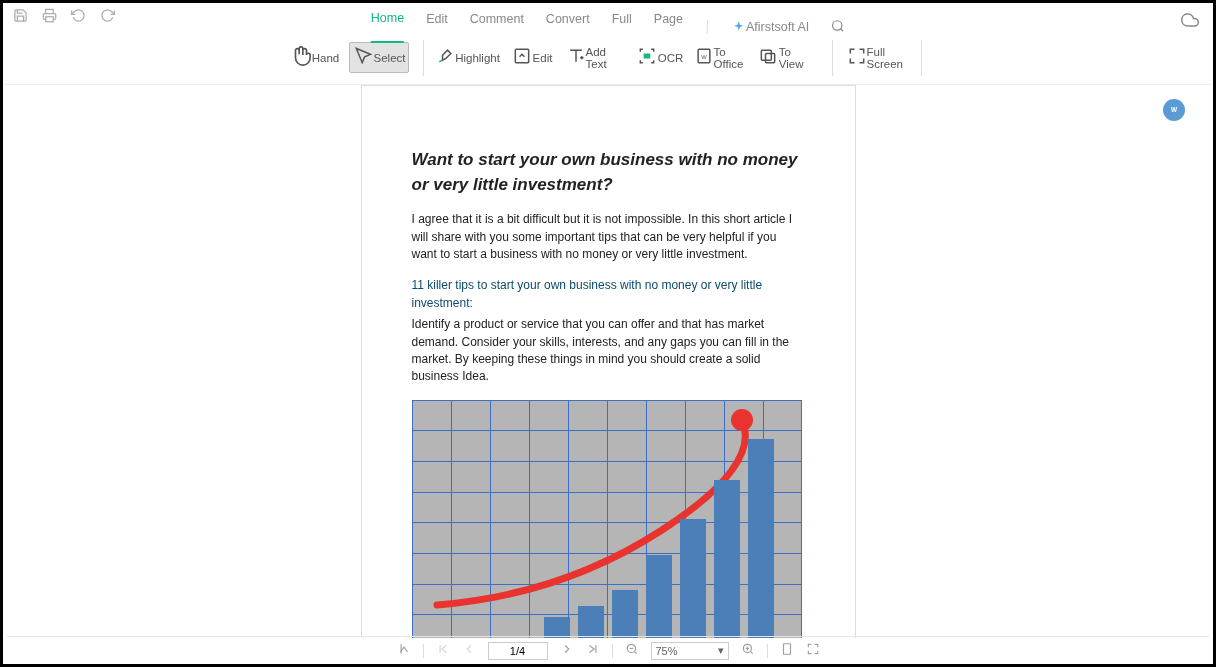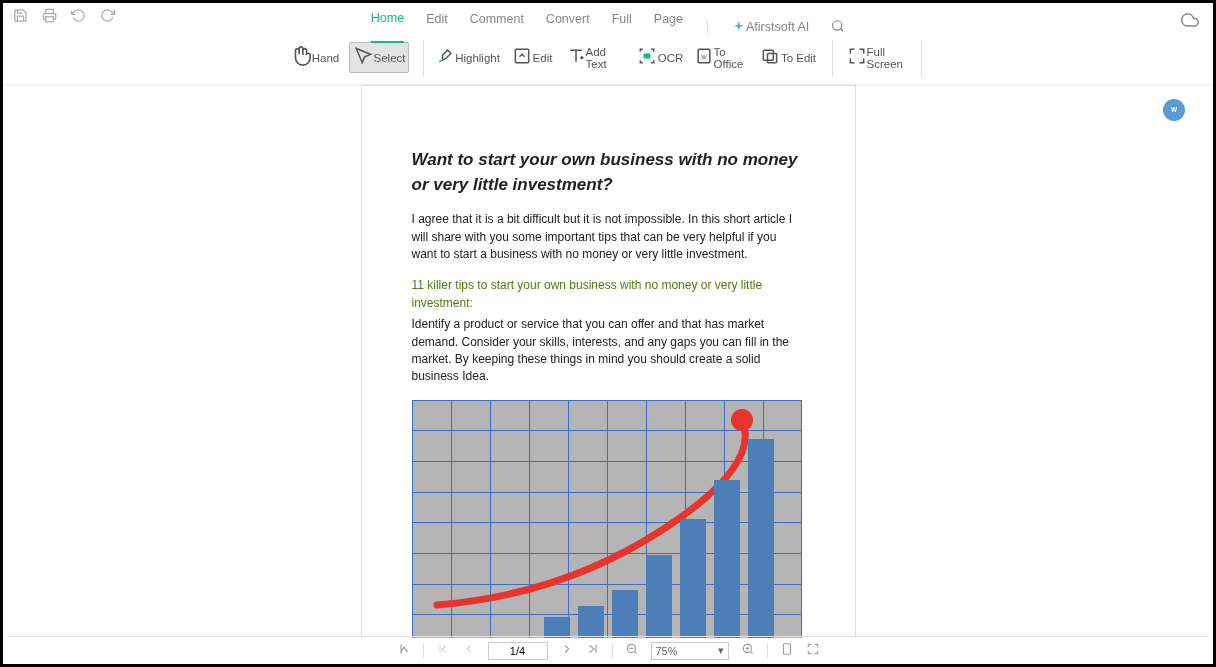--- a/index.html
+++ b/index.html
@@ -22,21 +22,21 @@
 .tool { display: flex; flex-direction: row; align-items: center; justify-content: center; width: 60px; margin: 0 2px; cursor: pointer; font-size: 11.5px; color: #555; }
 .tool .ico { width: 22px; height: 22px; display: flex; align-items: center; justify-content: center; margin-bottom: 3px; }
 .tool.active { background: #e3e3e3; border: 1px solid #bbb; border-radius: 2px; padding: 2px 0;}
 .ribbon-divider { width: 1px; height: 36px; background: #ddd; margin: 0 12px;}
 
 
 .workspace { position: absolute; top: 82px; bottom: 26px; left: 4px; right: 4px; background: #fff; overflow: hidden; }
 .page { width: 495px; margin: 0 auto; background: #fff; border: 1px solid #ddd; min-height: 700px; padding: 62px 50px 20px 50px; font-size: 12px; color: #222; line-height: 1.45;}
 .doc-title { font-weight: bold; font-style: italic; margin-bottom: 14px; font-size: 17px;}
 .para { margin-bottom: 14px; }
-.link-title { color: #4d7c0f; margin-bottom: 4px; }
+.link-title { color: #0c4a6e; margin-bottom: 4px; }
 .subhead { color: #2563a6; margin-bottom: 10px;}
 
 
 .chart-wrap { width: 390px; height: 245px; background: #b5b5b5; position: relative; overflow: hidden; margin-bottom: 14px;}
 .grid-v, .grid-h { position: absolute; background: #3d6fc8; }
 .grid-v { top:0; bottom:0; width:1px;}
 .grid-h { left:0; right:0; height:1px;}
 .bar { position: absolute; bottom: 0; background: #4c7fb8; width: 26px; }
 .curve { position: absolute; inset:0;}
 
@@ -164,21 +164,21 @@
       </span>
     <span>To Office</span>
   </div>
   <div class="tool">
     <span class="ico">
         <svg viewBox="0 0 24 24" width="20" height="20" fill="none" stroke="#555" stroke-width="1.8">
           <rect x="4" y="5" width="12" height="12" rx="1"></rect>
           <rect x="9" y="9" width="11" height="11" rx="1"></rect>
         </svg>
       </span>
-    <span>To Edit</span>
+    <span>To View</span>
   </div>
   <div class="ribbon-divider"></div>
   <div class="tool">
     <span class="ico">
         <svg viewBox="0 0 24 24" width="20" height="20" fill="none" stroke="#555" stroke-width="1.8">
           <path d="M4 9V4h5M20 9V4h-5M4 15v5h5M20 15v5h-5"></path>
         </svg>
       </span>
     <span>Full Screen</span>
   </div>

